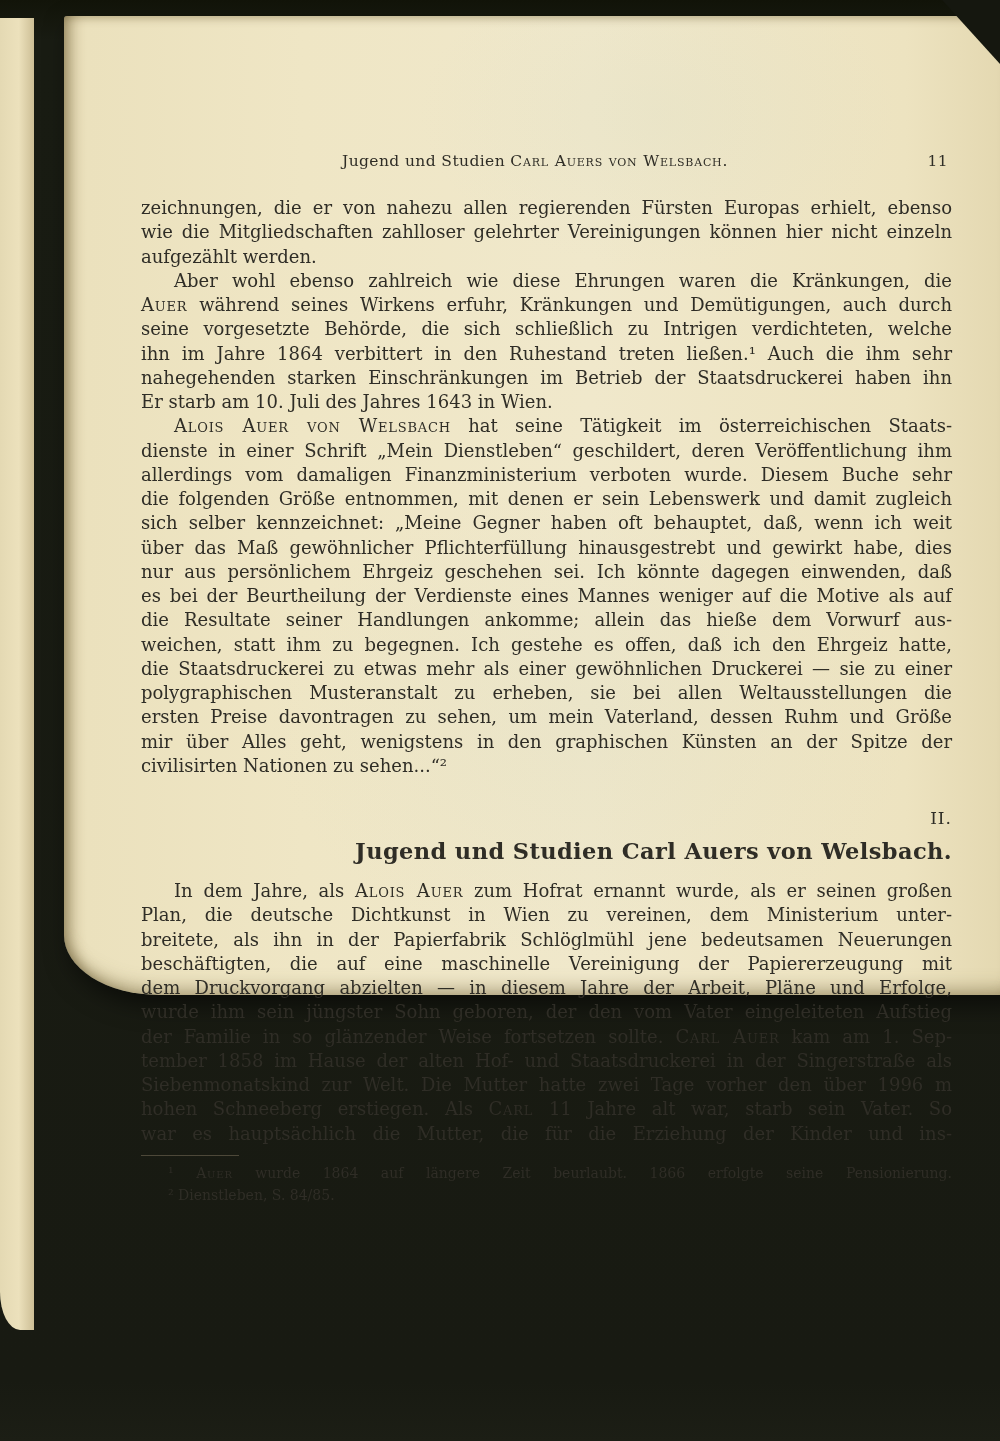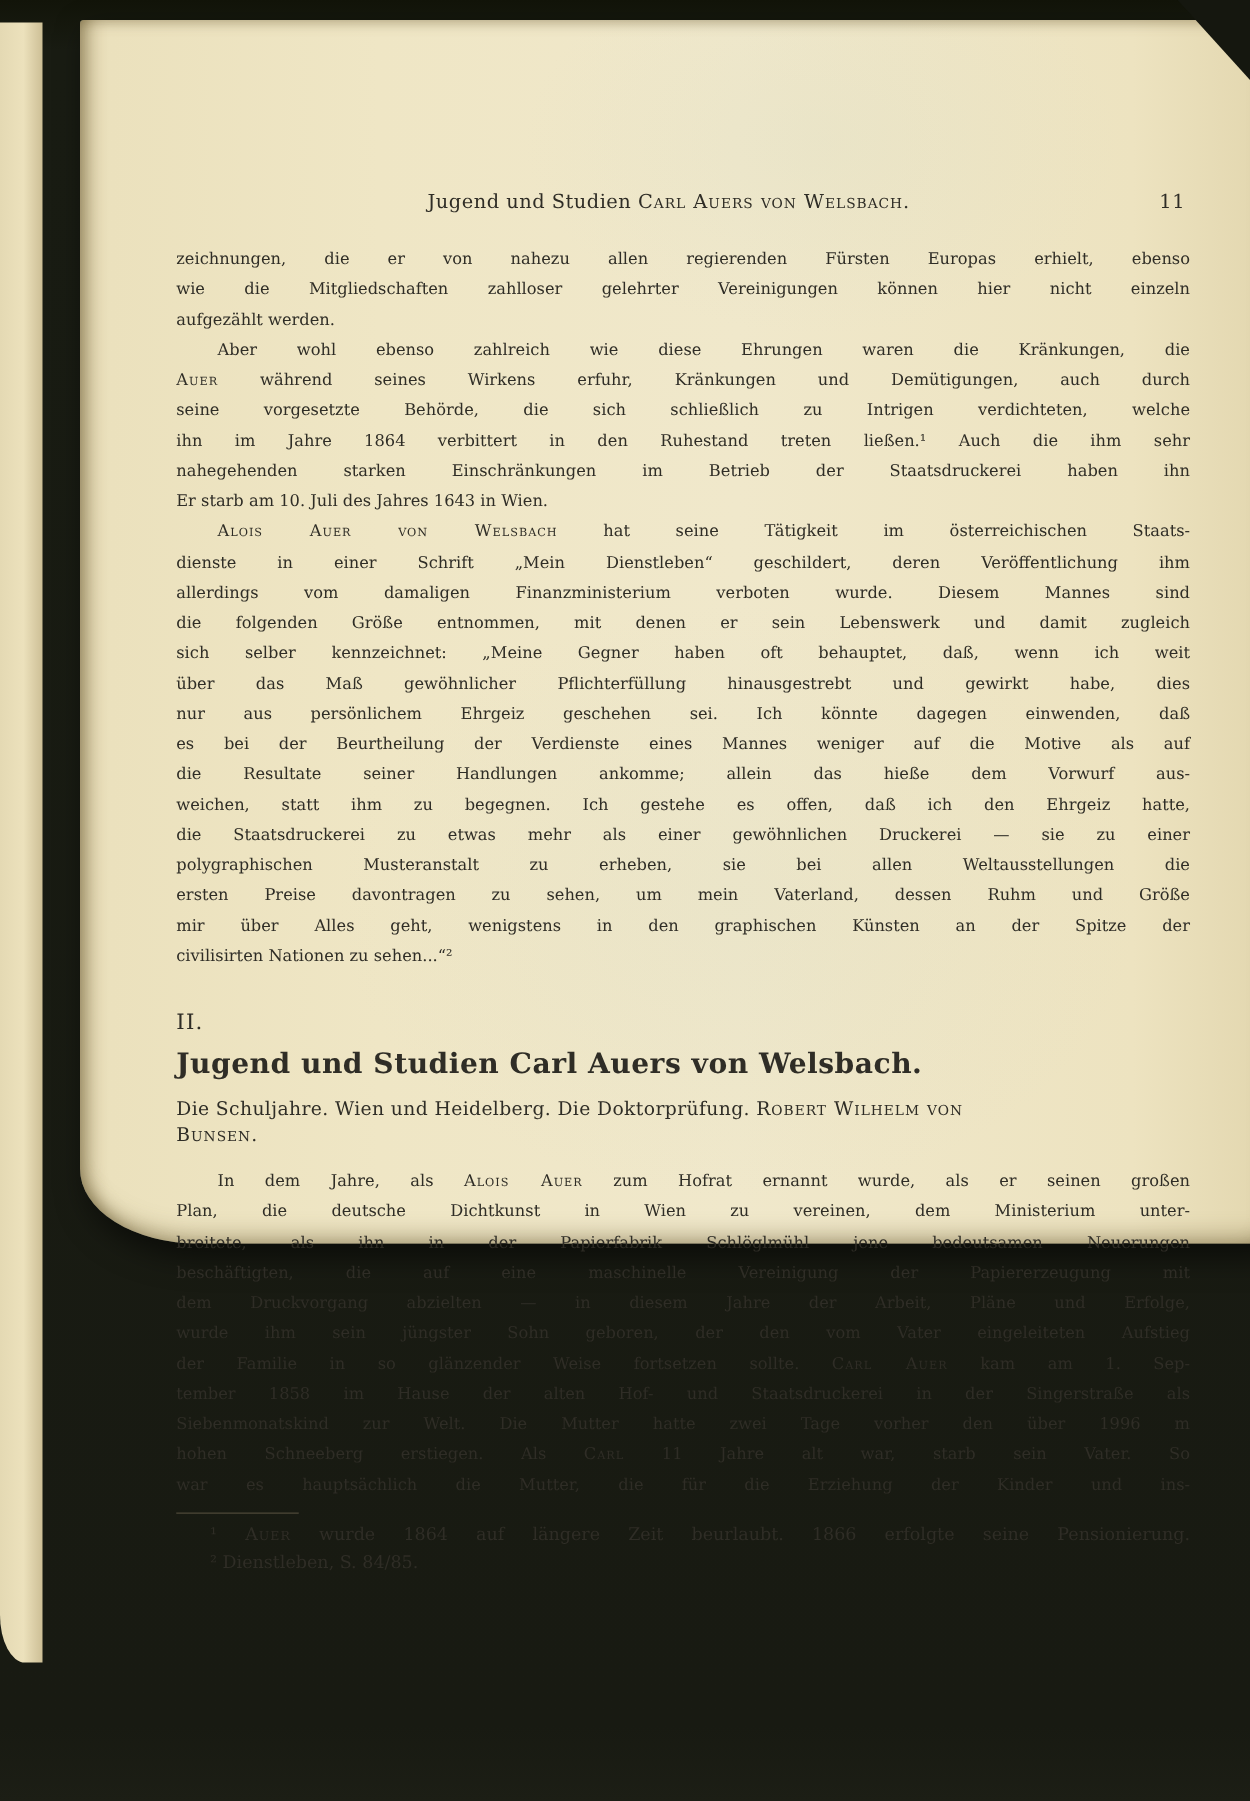--- a/index.html
+++ b/index.html
@@ -25,28 +25,28 @@
     border-radius:0 12px 14px 0;opacity:.85;}
   .corner-tr{position:absolute;right:0;top:0;width:58px;height:64px;background:#15170f;
     clip-path:polygon(0 0,100% 0,100% 100%);}
   .content{position:absolute;left:77px;top:0;width:811px;color:#2f2d26;}
   
   .running-header{position:relative;margin-top:136px;height:22px;font-size:15.5px;
     letter-spacing:.4px;}
   .rh-title{position:absolute;left:50%;transform:translateX(-53%);white-space:nowrap;}
   .rh-page{position:absolute;right:4px;top:0;}
   
-  .bodytext{font-size:13px;line-height:24.25px;}
+  .bodytext{font-size:18px;line-height:24.25px;}
   .body1{margin-top:22px;}
   .line{text-align:justify;text-align-last:justify;}
   .line.last{text-align-last:left;}
   .line.indent{text-indent:33px;}
   .sc{font-variant:small-caps;letter-spacing:.8px;}
   
-  .section-head{margin-top:30px;text-align:left;}
+  .section-head{margin-top:30px;text-align:right;}
   .sec-num{font-size:17px;letter-spacing:1px;}
   .sec-title{margin-top:10px;font-size:22.5px;font-weight:bold;letter-spacing:.4px;}
   .sec-sub{margin-top:13px;font-size:15px;line-height:21px;letter-spacing:.3px;}
   .body2{margin-top:15px;}
   
   .footnotes{margin-top:9px;font-size:14px;line-height:22px;}
   .fn-rule{width:98px;height:0;border-top:1.5px solid #4d4839;margin:0 0 6px 0;}
   .footnotes .line.indent{text-indent:27px;}
 </style>
 </head>
@@ -72,43 +72,39 @@
             <div class="line indent">Aber wohl ebenso zahlreich wie diese Ehrungen waren die Kränkungen, die</div>
             <div class="line"><span class="sc">Auer</span> während seines Wirkens erfuhr, Kränkungen und Demütigungen, auch durch</div>
             <div class="line">seine vorgesetzte Behörde, die sich schließlich zu Intrigen verdichteten, welche</div>
             <div class="line">ihn im Jahre 1864 verbittert in den Ruhestand treten ließen.¹ Auch die ihm sehr</div>
             <div class="line">nahegehenden starken Einschränkungen im Betrieb der Staatsdruckerei haben ihn</div>
             <div class="line last">Er starb am 10. Juli des Jahres 1643 in Wien.</div>
           </div>
           <div class="para">
             <div class="line indent"><span class="sc">Alois Auer von Welsbach</span> hat seine Tätigkeit im österreichischen Staats-</div>
             <div class="line">dienste in einer Schrift „Mein Dienstleben“ geschildert, deren Veröffentlichung ihm</div>
-            <div class="line">allerdings vom damaligen Finanzministerium verboten wurde. Diesem Mannes sind</div>
+            <div class="line">allerdings vom damaligen Finanzministerium verboten wurde. Diesem Buche sehr</div>
             <div class="line">die folgenden Größe entnommen, mit denen er sein Lebenswerk und damit zugleich</div>
             <div class="line">sich selber kennzeichnet: „Meine Gegner haben oft behauptet, daß, wenn ich weit</div>
             <div class="line">über das Maß gewöhnlicher Pflichterfüllung hinausgestrebt und gewirkt habe, dies</div>
             <div class="line">nur aus persönlichem Ehrgeiz geschehen sei. Ich könnte dagegen einwenden, daß</div>
             <div class="line">es bei der Beurtheilung der Verdienste eines Mannes weniger auf die Motive als auf</div>
             <div class="line">die Resultate seiner Handlungen ankomme; allein das hieße dem Vorwurf aus-</div>
             <div class="line">weichen, statt ihm zu begegnen. Ich gestehe es offen, daß ich den Ehrgeiz hatte,</div>
             <div class="line">die Staatsdruckerei zu etwas mehr als einer gewöhnlichen Druckerei — sie zu einer</div>
             <div class="line">polygraphischen Musteranstalt zu erheben, sie bei allen Weltausstellungen die</div>
             <div class="line">ersten Preise davontragen zu sehen, um mein Vaterland, dessen Ruhm und Größe</div>
             <div class="line">mir über Alles geht, wenigstens in den graphischen Künsten an der Spitze der</div>
             <div class="line last">civilisirten Nationen zu sehen...“²</div>
           </div>
         </div>
 
       <div class="section-head">
         <div class="sec-num">II.</div>
         <div class="sec-title">Jugend und Studien Carl Auers von Welsbach.</div>
-        <div class="sec-sub">
-            <div>Die Schuljahre. Wien und Heidelberg. Die Doktorprüfung. <span class="sc">Robert Wilhelm von</span></div>
-            <div><span class="sc">Bunsen</span>.</div>
-          </div>
       </div>
 
       <div class="bodytext body2">
           <div class="para">
             <div class="line indent">In dem Jahre, als <span class="sc">Alois Auer</span> zum Hofrat ernannt wurde, als er seinen großen</div>
             <div class="line">Plan, die deutsche Dichtkunst in Wien zu vereinen, dem Ministerium unter-</div>
             <div class="line">breitete, als ihn in der Papierfabrik Schlöglmühl jene bedeutsamen Neuerungen</div>
             <div class="line">beschäftigten, die auf eine maschinelle Vereinigung der Papiererzeugung mit</div>
             <div class="line">dem Druckvorgang abzielten — in diesem Jahre der Arbeit, Pläne und Erfolge,</div>
             <div class="line">wurde ihm sein jüngster Sohn geboren, der den vom Vater eingeleiteten Aufstieg</div>

